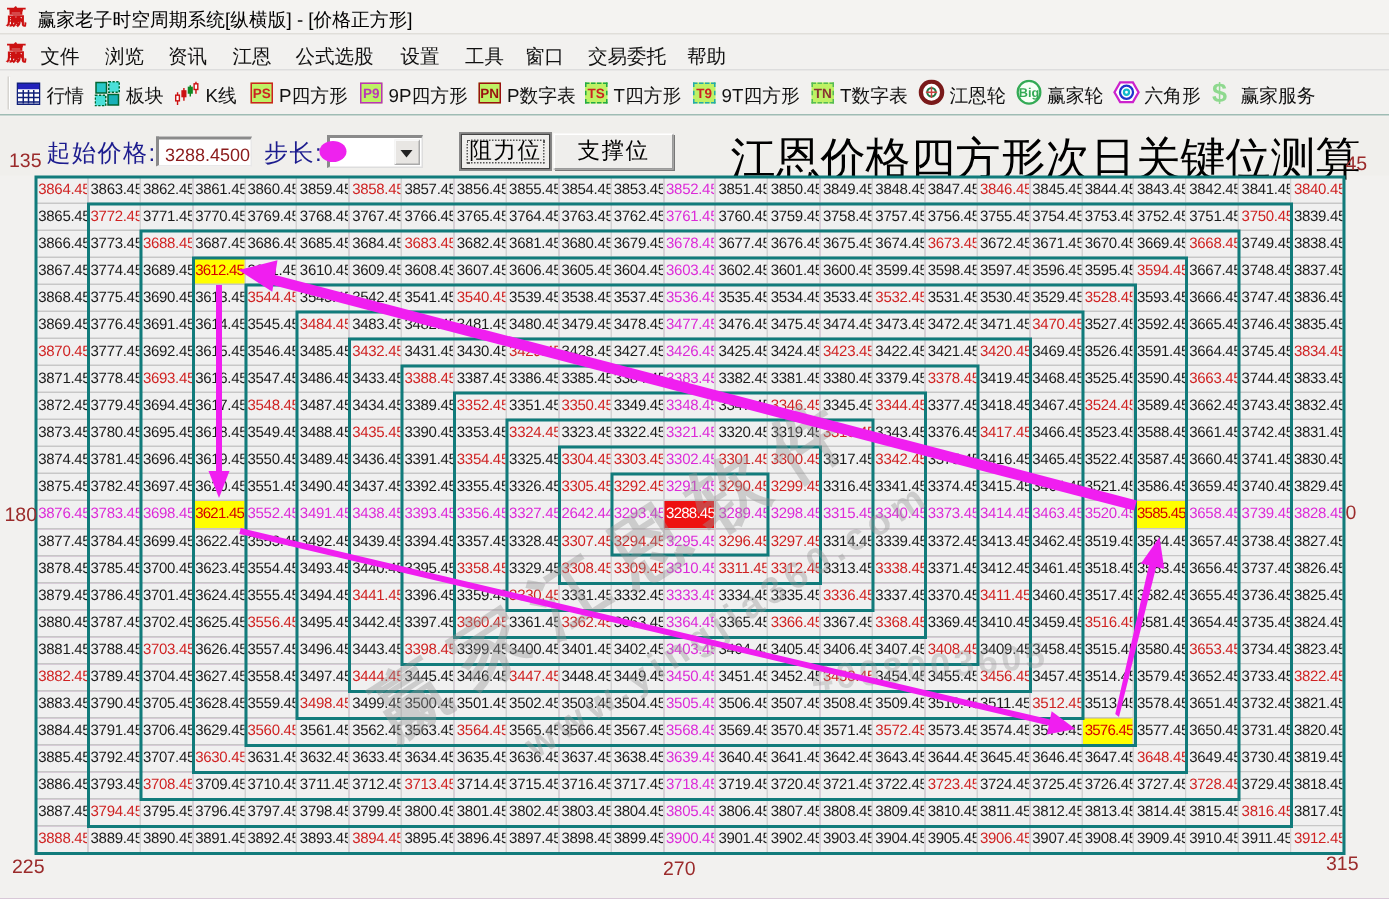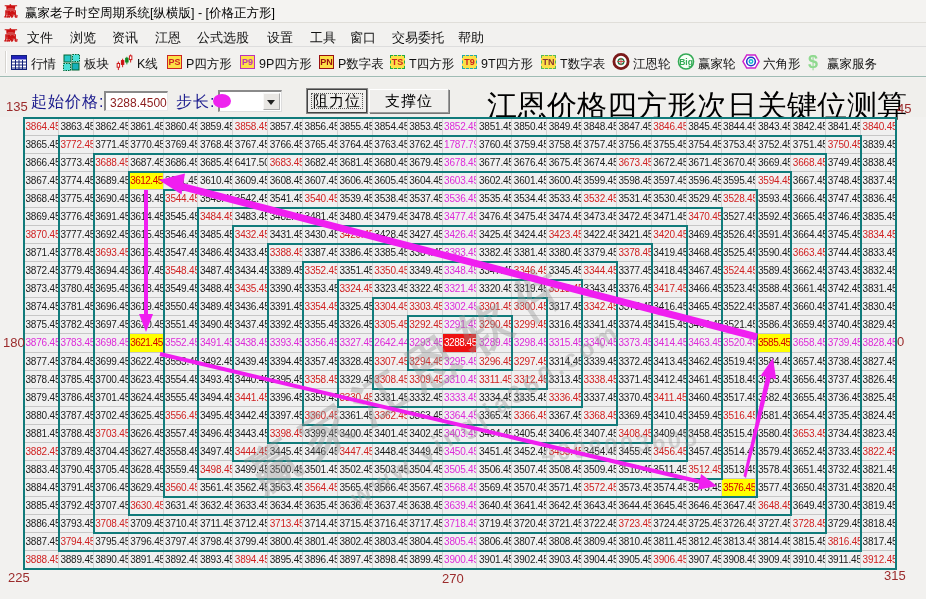--- a/index.html
+++ b/index.html
@@ -11,21 +11,21 @@
 #titlebar .ttext{position:absolute;left:25px;top:5px;font-size:12.5px;color:#000}
 
 #menubar{position:absolute;left:0;top:24px;width:926px;height:23px;background:#f2f1ef;border-bottom:1px solid #ddd}
 #menubar .micon{position:absolute;left:4px;top:3px;color:#cc1111;font-weight:bold;font-size:14px}
 #menubar span.mi{position:absolute;top:5px;font-size:13px;color:#111}
 
 #toolbar{position:absolute;left:0;top:48px;width:926px;height:29px;background:#f2f1ef;border-bottom:1px solid #9fbcb4}
 #toolbar .grip{position:absolute;left:5px;top:3px;width:2px;height:22px;background:#d6d4d0;border-right:1px solid #fff}
 .tbi{position:absolute;top:6px;height:17px}
 .tbt{position:absolute;top:8px;font-size:12.5px;color:#111;white-space:nowrap}
-.sqicon{position:absolute;top:7px;width:15px;height:14px;background:#fde047;font-size:9px;font-weight:bold;text-align:center;line-height:13px}
+.sqicon{position:absolute;top:7px;width:15px;height:14px;background:#bef264;font-size:9px;font-weight:bold;text-align:center;line-height:13px}
 
 #formrow{position:absolute;left:0;top:78px;width:926px;height:39px;background:#f0efec}
 .anglbl{position:absolute;font-size:12.5px;color:#9b2b2b;font-weight:normal}
 .bluelbl{position:absolute;font-size:16px;color:#1c1c8e;letter-spacing:1px}
 #inpbox{position:absolute;left:104px;top:13px;width:64px;height:20px;background:#fff;border-top:2px solid #8a8a8a;border-left:2px solid #8a8a8a;border-right:1px solid #e8e8e8;border-bottom:1px solid #e8e8e8;font-size:12px;color:#8b1a1a;padding:3px 0 0 4px;overflow:hidden;white-space:nowrap}
 #combo{position:absolute;left:218px;top:12px;width:64px;height:22px;background:#fff;border-top:2px solid #8a8a8a;border-left:2px solid #8a8a8a;border-right:1px solid #ddd;border-bottom:1px solid #ddd}
 #combo .drop{position:absolute;right:1px;top:1px;width:17px;height:17px;background:#e8e6e3;border:1px solid #aaa;border-top-color:#f8f8f8;border-left-color:#f8f8f8}
 #combo .arr{position:absolute;right:5px;top:7px;width:0;height:0;border-left:4px solid transparent;border-right:4px solid transparent;border-top:5px solid #222}
 .btn{position:absolute;top:11px;height:24px;background:#efeeec;border:1px solid #555;border-right-color:#333;border-bottom-color:#333;font-size:15px;color:#000;text-align:center;line-height:21px;letter-spacing:1px}
 #btn1{left:307px;width:60px;border:1px solid #444;box-shadow:0 0 0 1px #888;outline:1px dotted #555;outline-offset:-5px}
@@ -184,40 +184,40 @@
         <div class="c b">3771.45</div>
         <div class="c b">3770.45</div>
         <div class="c b">3769.45</div>
         <div class="c b">3768.45</div>
         <div class="c b">3767.45</div>
         <div class="c b">3766.45</div>
         <div class="c b">3765.45</div>
         <div class="c b">3764.45</div>
         <div class="c b">3763.45</div>
         <div class="c b">3762.45</div>
-        <div class="c m">1787.79</div>
+        <div class="c m">3761.45</div>
         <div class="c b">3760.45</div>
         <div class="c b">3759.45</div>
         <div class="c b">3758.45</div>
         <div class="c b">3757.45</div>
         <div class="c b">3756.45</div>
         <div class="c b">3755.45</div>
         <div class="c b">3754.45</div>
         <div class="c b">3753.45</div>
         <div class="c b">3752.45</div>
         <div class="c b">3751.45</div>
         <div class="c r">3750.45</div>
         <div class="c b">3839.45</div>
         <div class="c b">3866.45</div>
         <div class="c b">3773.45</div>
         <div class="c r">3688.45</div>
         <div class="c b">3687.45</div>
         <div class="c b">3686.45</div>
         <div class="c b">3685.45</div>
-        <div class="c b">6417.50</div>
+        <div class="c b">3684.45</div>
         <div class="c r">3683.45</div>
         <div class="c b">3682.45</div>
         <div class="c b">3681.45</div>
         <div class="c b">3680.45</div>
         <div class="c b">3679.45</div>
         <div class="c m">3678.45</div>
         <div class="c b">3677.45</div>
         <div class="c b">3676.45</div>
         <div class="c b">3675.45</div>
         <div class="c b">3674.45</div>

